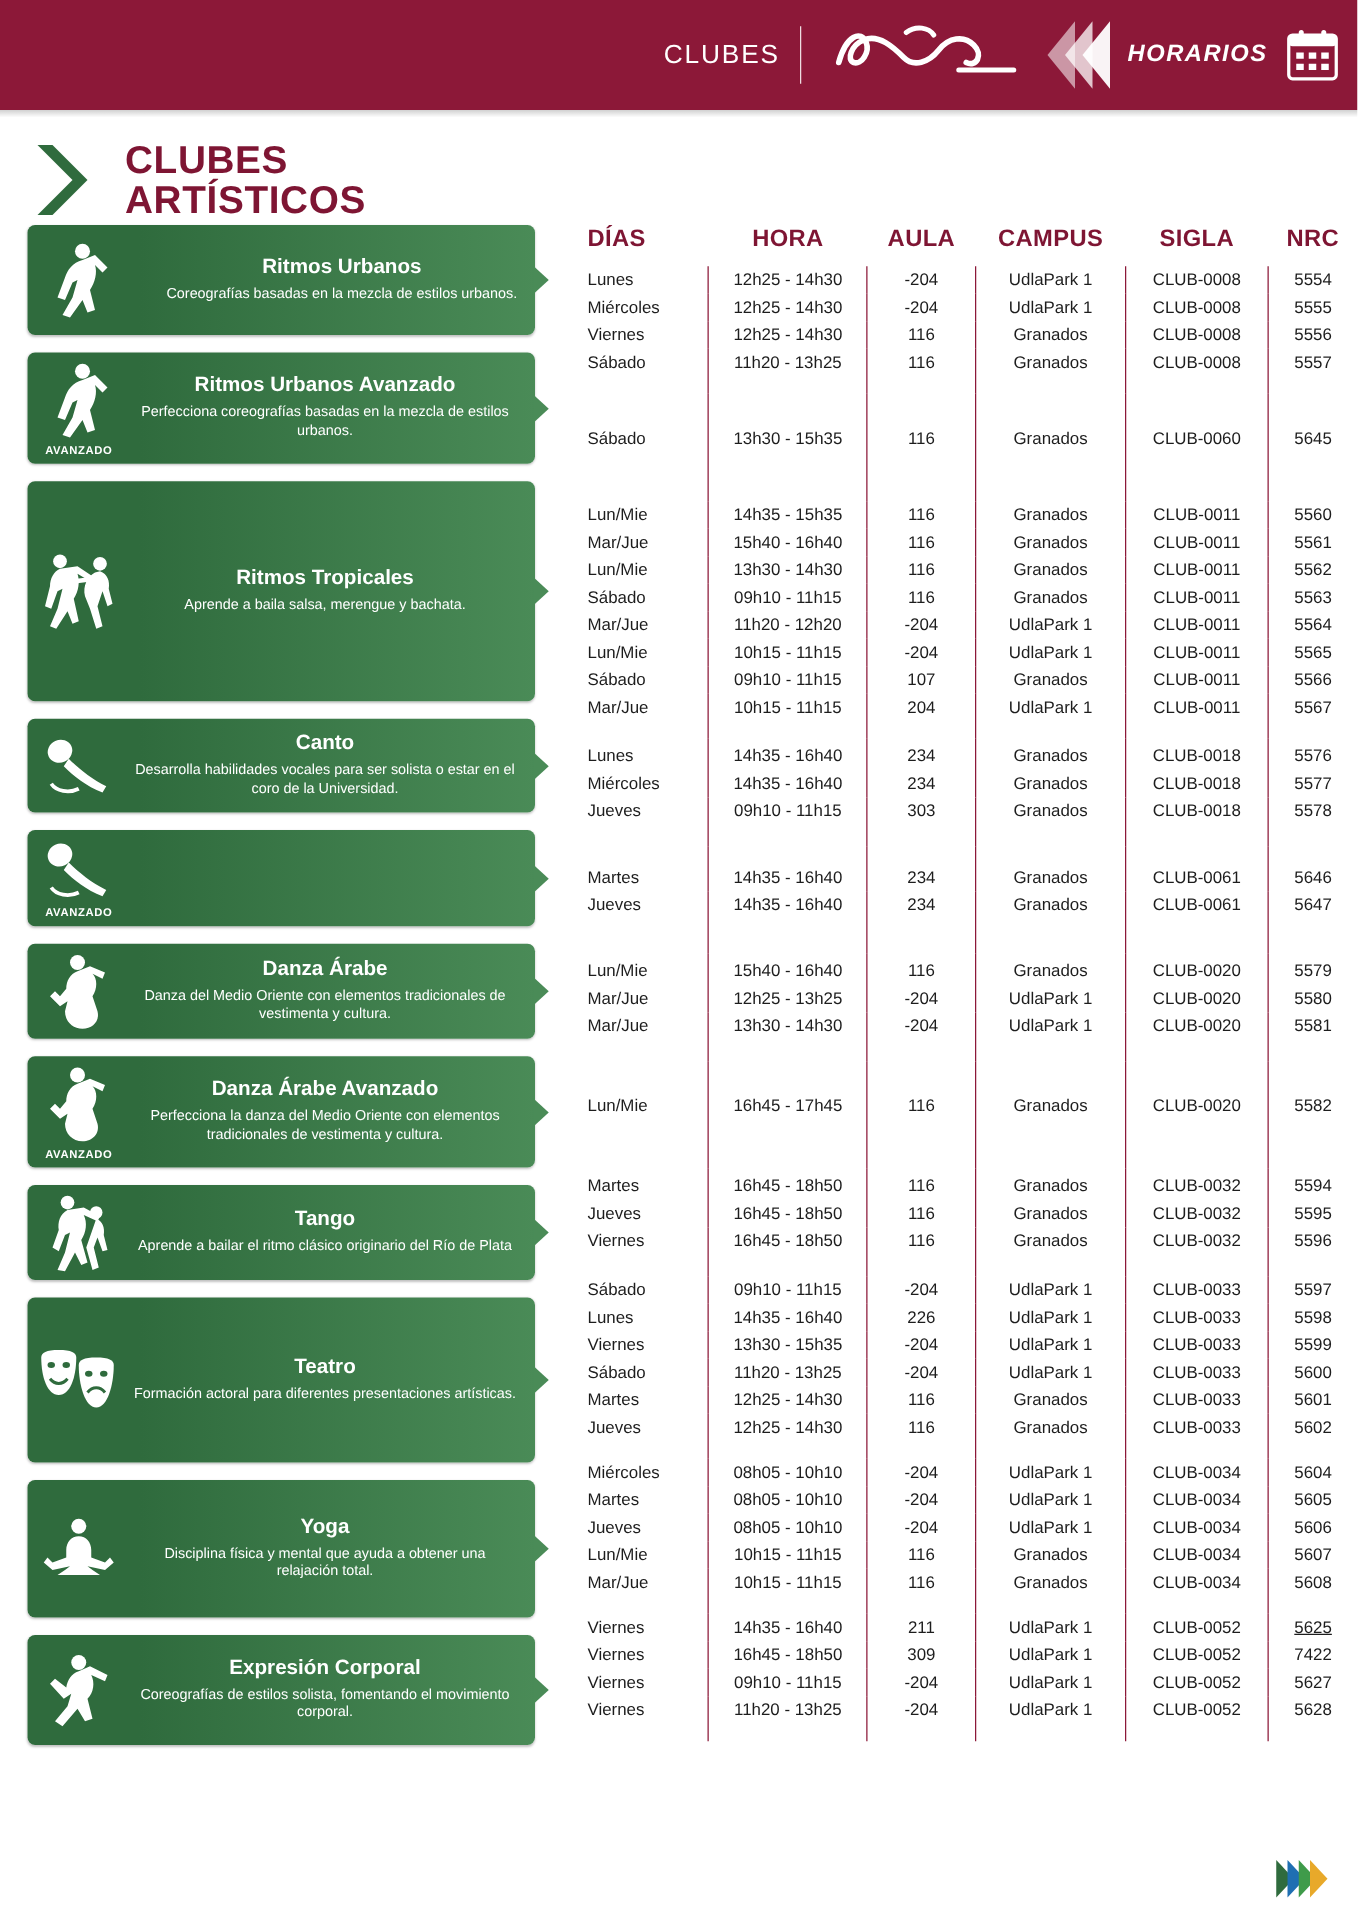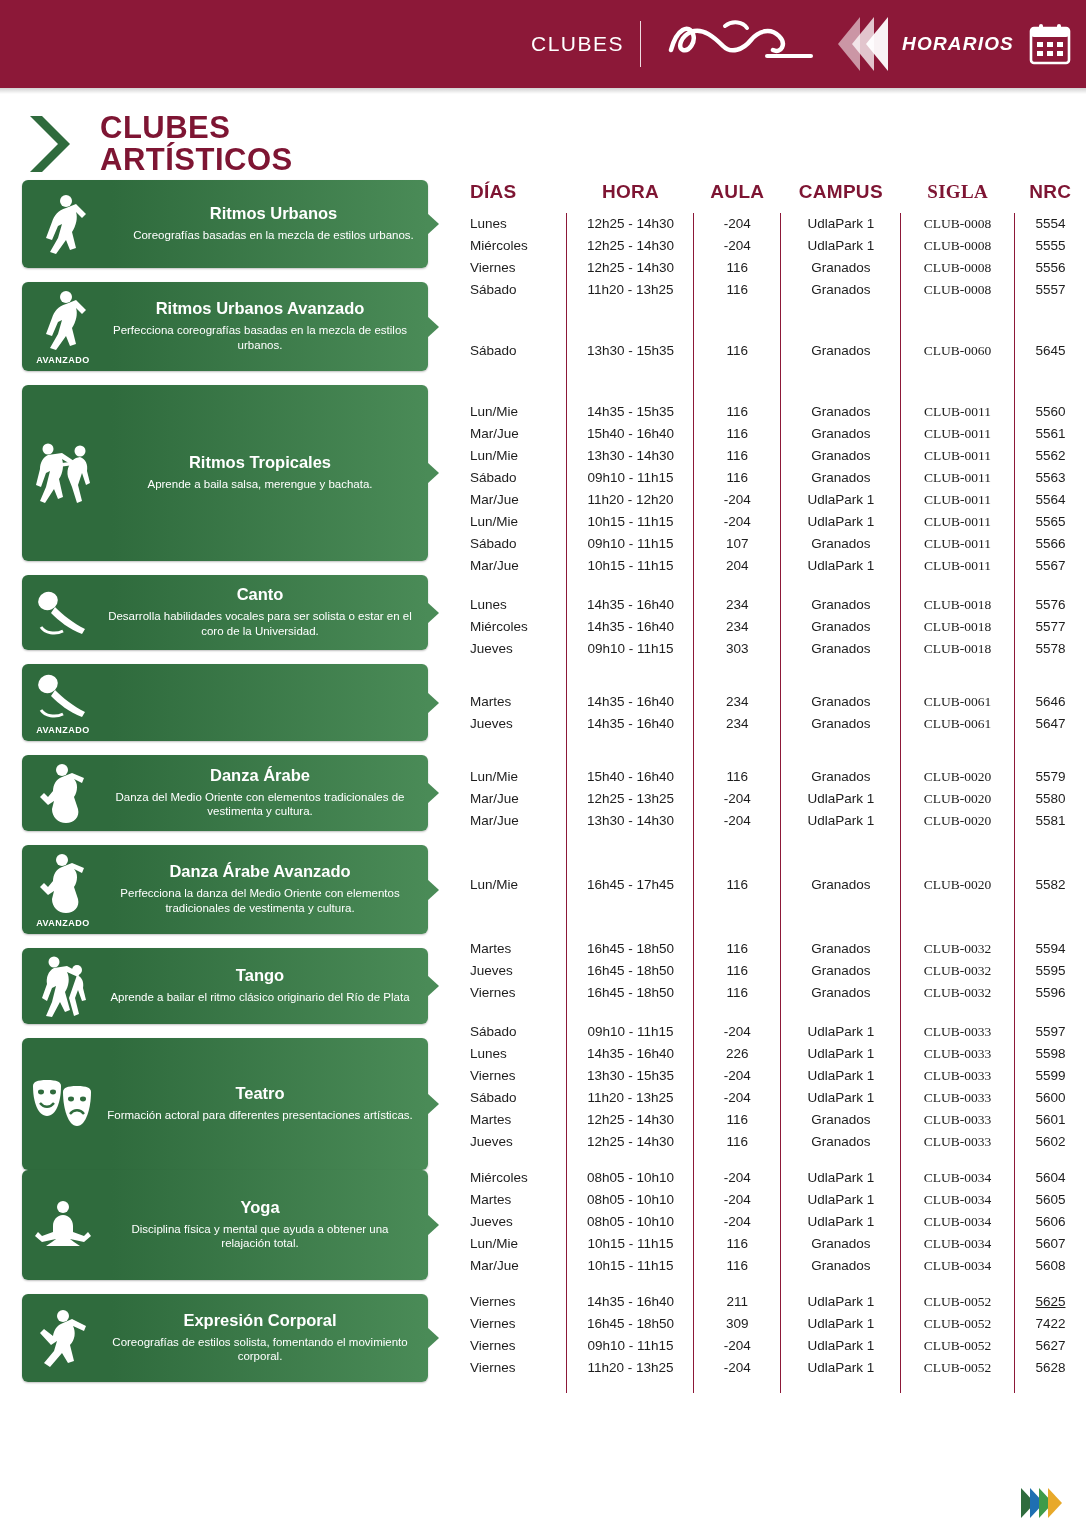--- a/index.html
+++ b/index.html
@@ -146,21 +146,21 @@
   table.sched td {
     padding: 0;
     height: 22px;
     line-height: 22px;
     white-space: nowrap;
   }
   .c-dias   { width: 112px; text-align:left;  padding-left: 6px !important; }
   .c-hora   { width: 136px; text-align:center; border-left: 1.5px solid #8c1838; }
   .c-aula   { width:  94px; text-align:center; border-left: 1.5px solid #8c1838; }
   .c-campus { width: 128px; text-align:center; border-left: 1.5px solid #8c1838; }
-  .c-sigla  { width: 124px; text-align:center; border-left: 1.5px solid #8c1838; font-family: Liberation Serif, serif; }
+  .c-sigla  { width: 124px; text-align:center; border-left: 1.5px solid #8c1838; }
   .c-nrc    { width:  78px; text-align:center; border-left: 1.5px solid #8c1838; }
   thead th.c-hora, thead th.c-aula, thead th.c-campus,
   thead th.c-sigla, thead th.c-nrc { border-left: none; }
 
   
   .footer {
     position:absolute; right: 24px; bottom: 18px;
     display:flex; align-items:center;
   }
   .f-chev {
@@ -331,21 +331,21 @@
               <circle cx="43" cy="16" r="5" fill="#fff"></circle>
               <path d="M43 21 C48 23,50 28,49 34 L52 46 L48 47 L44 36 L41 44 L45 60 L40 62 L35 44 Z" fill="#fff"></path>
             </svg>
           </div>
           <div class="txt">
             <div class="club-name">Tango</div>
             <div class="club-desc">Aprende a bailar el ritmo clásico originario del Río de Plata</div>
           </div>
           <div class="tip"></div>
         </div>
-        <div class="card" style="min-height: 132px; ">
+        <div class="card" style="min-height: 132px; margin-bottom: 14px;">
           <div class="icon-box">
             <svg width="68" height="56" viewBox="0 0 68 56">
               <path d="M4 10 C4 6,8 4,18 4 C28 4,32 6,32 10 C32 26,27 40,18 40 C9 40,4 26,4 10 Z" fill="#fff"></path>
               <ellipse cx="12" cy="16" rx="3" ry="2.4" fill="#2f6b3d"></ellipse>
               <ellipse cx="24" cy="16" rx="3" ry="2.4" fill="#2f6b3d"></ellipse>
               <path d="M11 27 C15 32,21 32,25 27" fill="none" stroke="#2f6b3d" stroke-width="2.4"></path>
               <path d="M34 16 C34 12,38 10,48 10 C58 10,62 12,62 16 C62 32,57 50,48 50 C39 50,34 32,34 16 Z" fill="#fff"></path>
               <ellipse cx="42" cy="23" rx="3" ry="2.4" fill="#2f6b3d"></ellipse>
               <ellipse cx="54" cy="23" rx="3" ry="2.4" fill="#2f6b3d"></ellipse>
               <path d="M41 38 C45 33,51 33,55 38" fill="none" stroke="#2f6b3d" stroke-width="2.4"></path>

